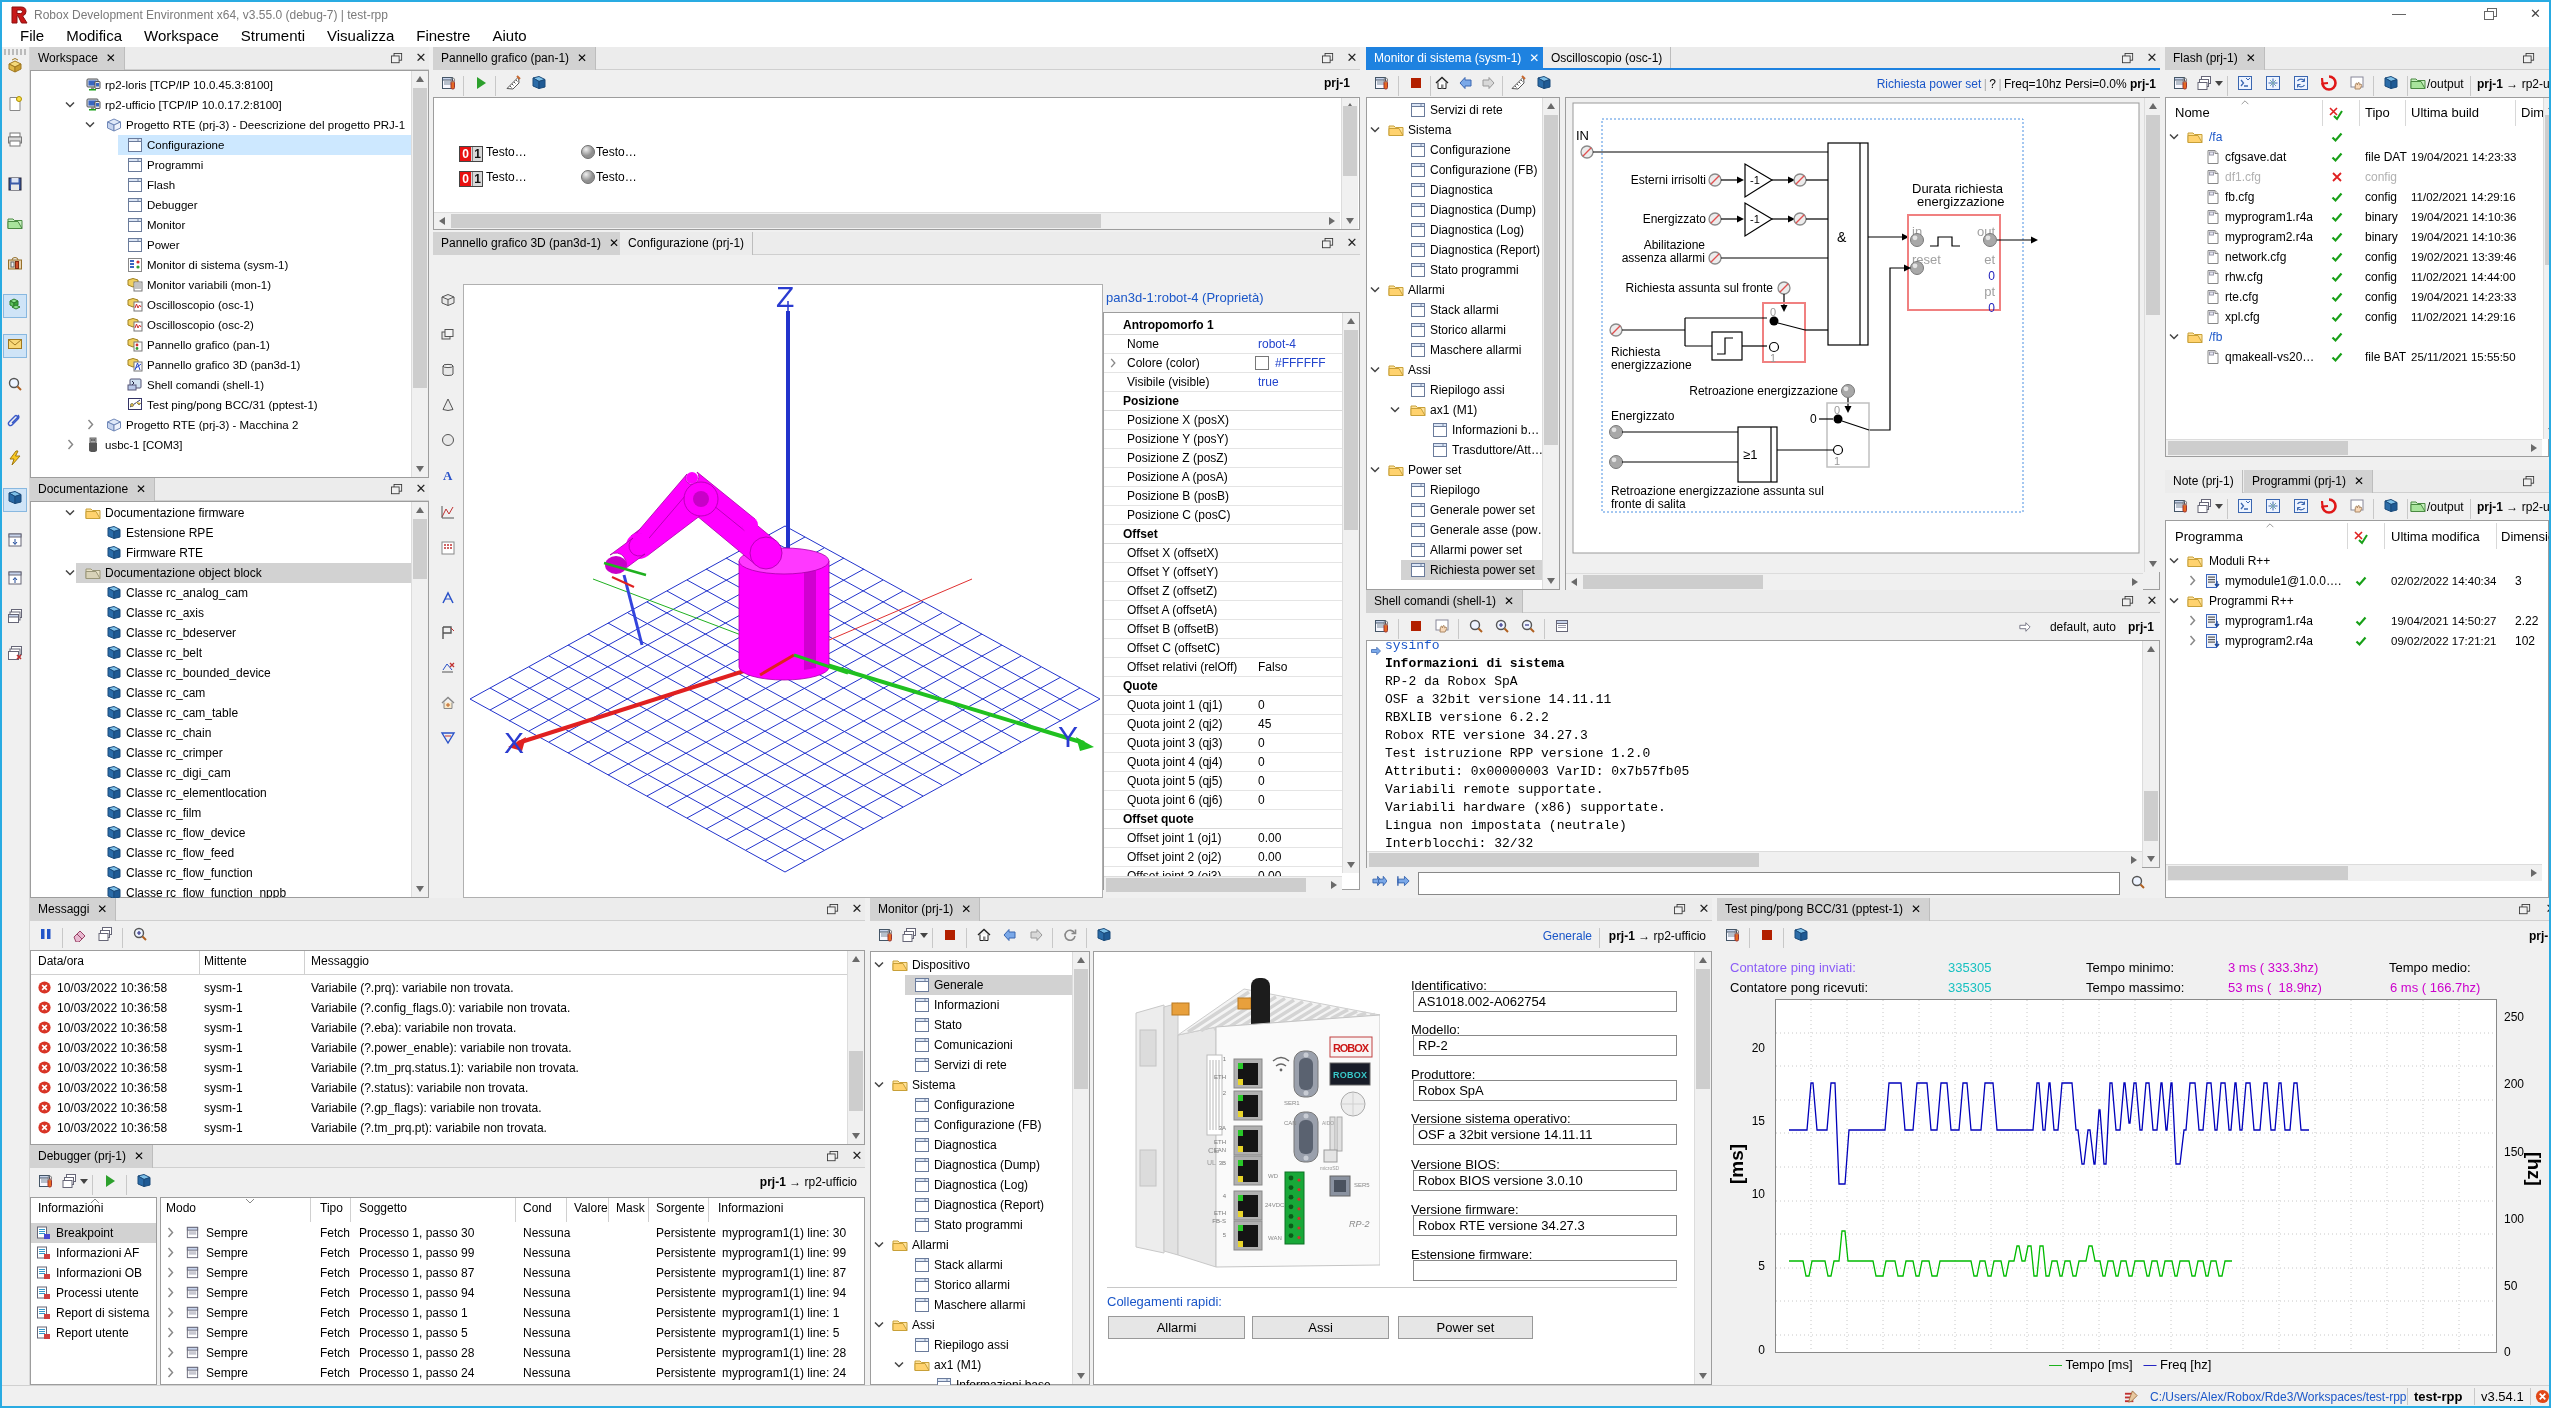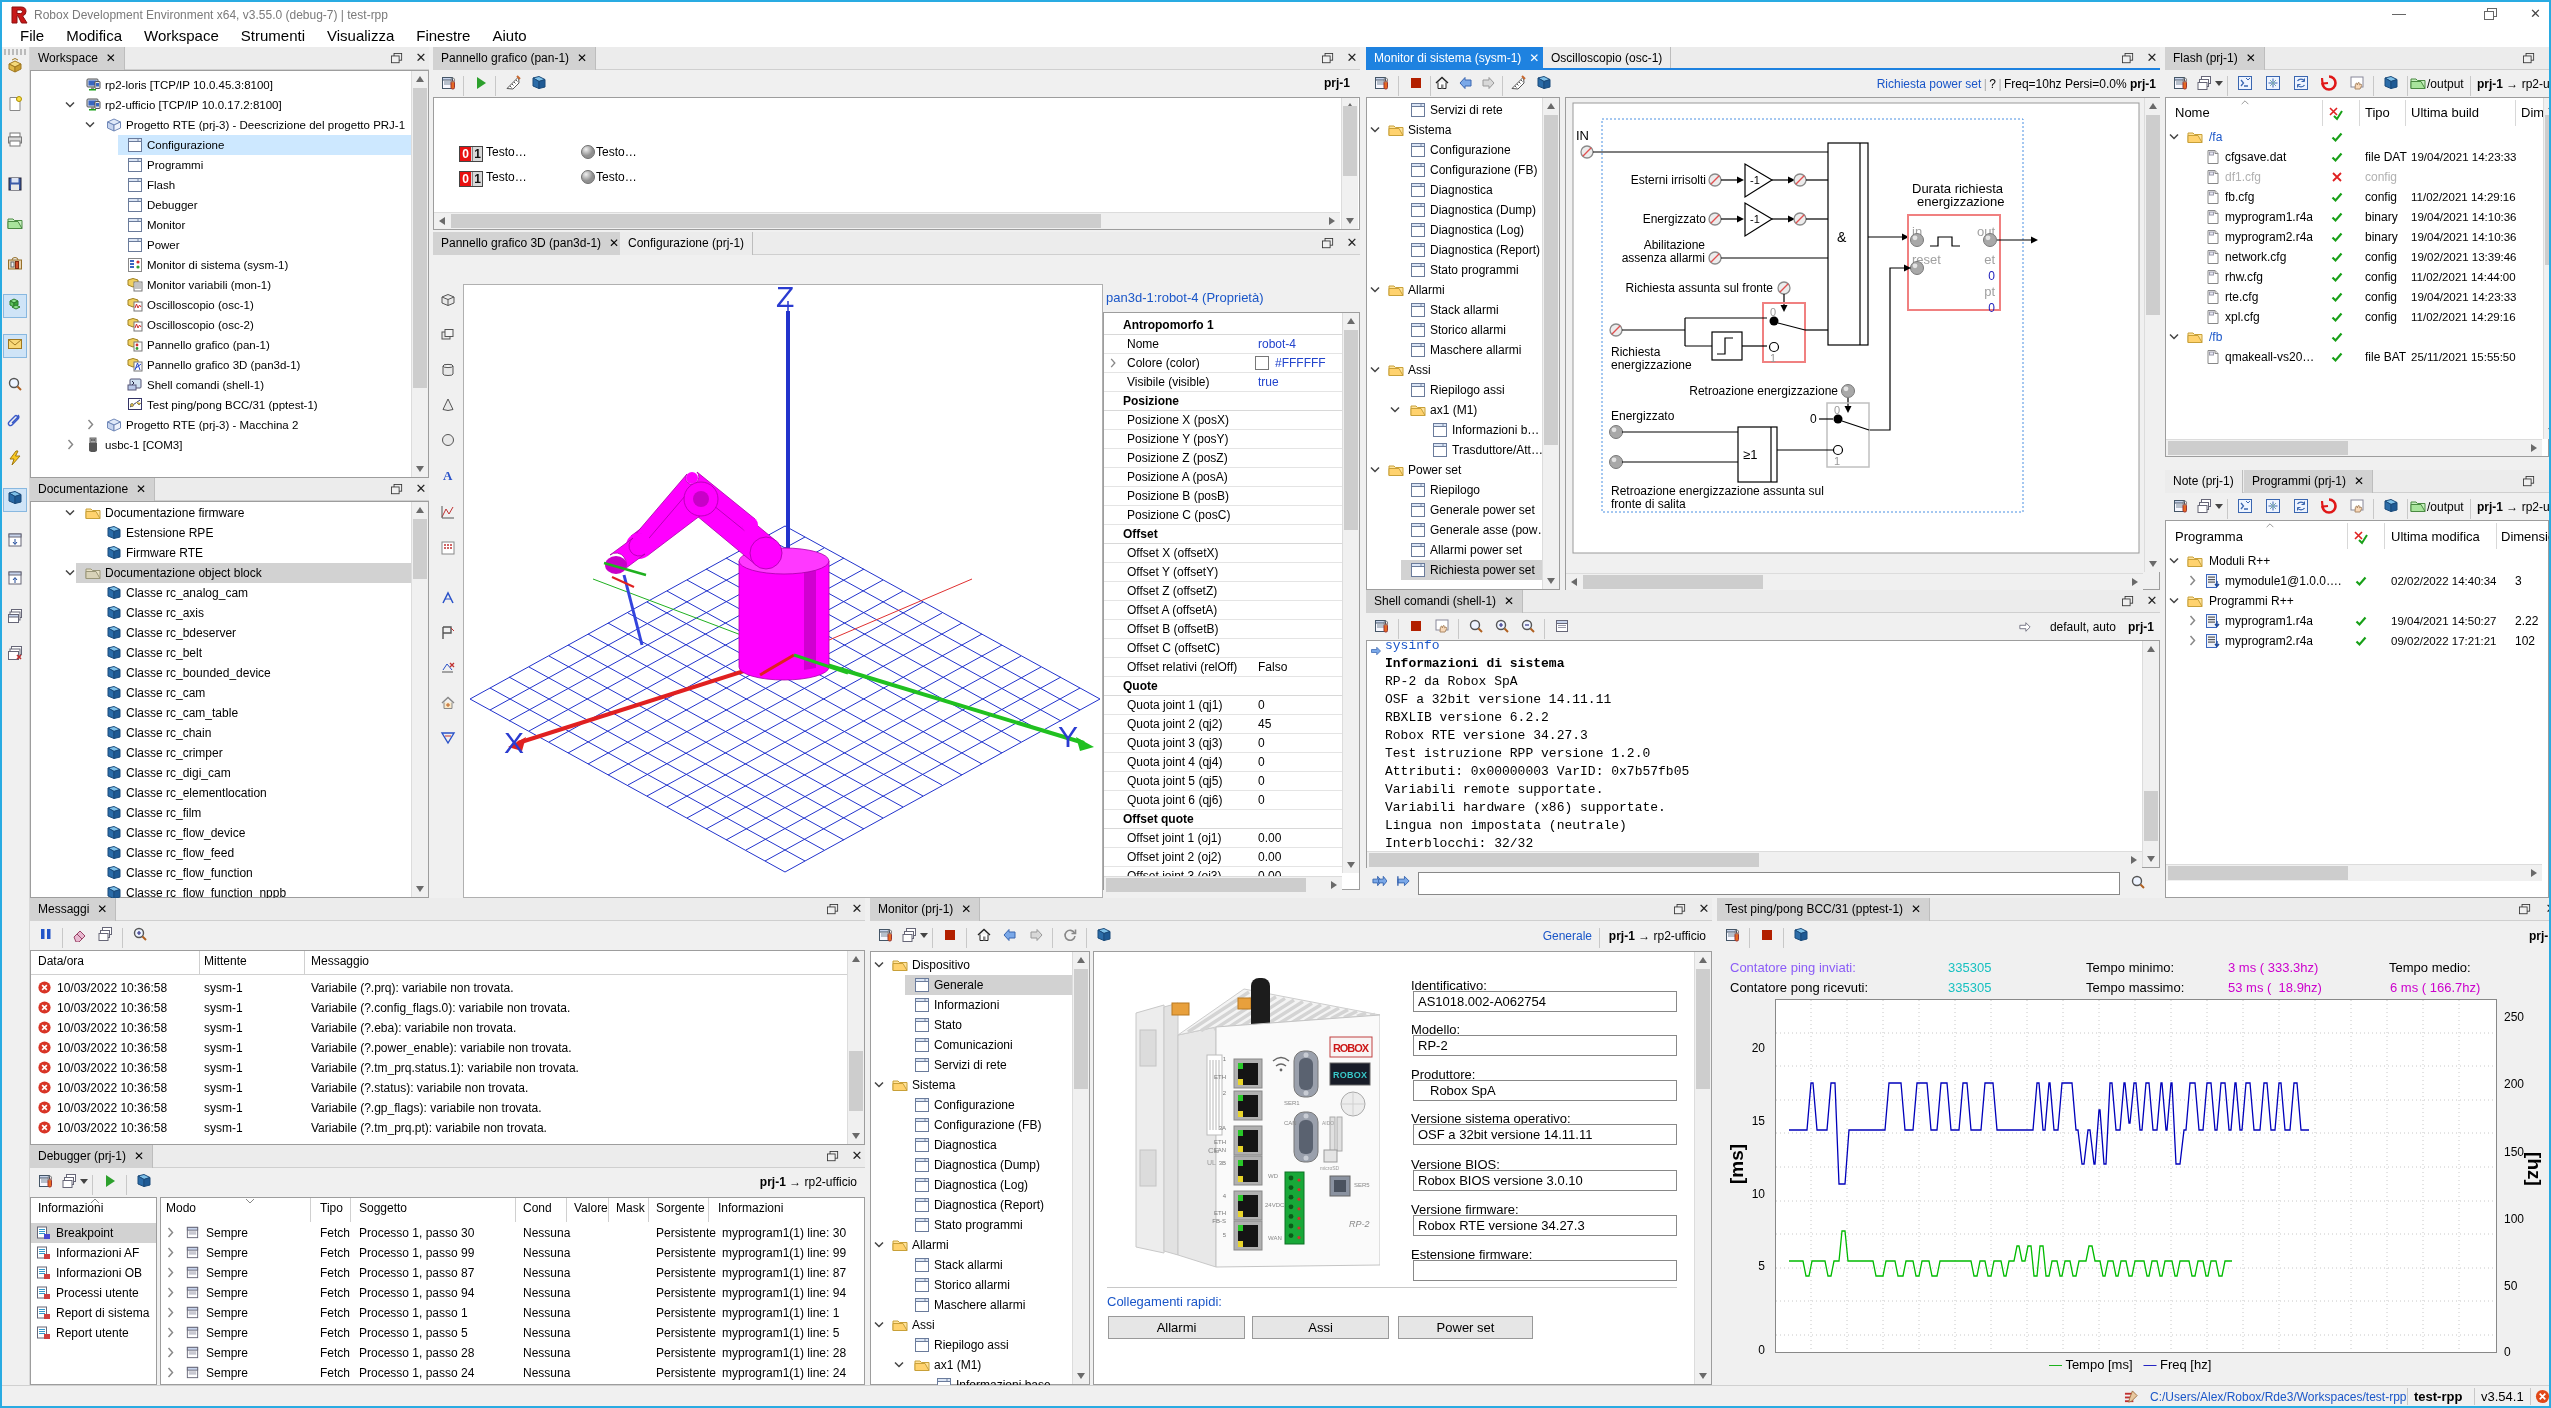--- a/index.html
+++ b/index.html
@@ -1714,21 +1714,21 @@
     <text x="134" y="203" font-size="6" fill="#888">WD</text>
     <text x="131" y="232" font-size="6" fill="#888">24VDC</text>
     <text x="134" y="265" font-size="6" fill="#888">WAN</text>
     <text x="215" y="252" font-size="9" font-style="italic" fill="#888">RP-2</text>
 </svg>
 <div class="abs" style="left:1411px;top:978px;font-size:13px;z-index:6">Identificativo:</div>
 <div class="abs" style="left:1413px;top:991px;width:264px;height:21px;background:#fff;border:1px solid #888;line-height:19px;padding-left:4px;font-size:13px;white-space:nowrap;overflow:hidden;z-index:6">AS1018.002-A062754</div>
 <div class="abs" style="left:1411px;top:1022px;font-size:13px;z-index:6">Modello:</div>
 <div class="abs" style="left:1413px;top:1035px;width:264px;height:21px;background:#fff;border:1px solid #888;line-height:19px;padding-left:4px;font-size:13px;white-space:nowrap;overflow:hidden;z-index:6">RP-2</div>
 <div class="abs" style="left:1411px;top:1067px;font-size:13px;z-index:6">Produttore:</div>
-<div class="abs" style="left:1413px;top:1080px;width:264px;height:21px;background:#fff;border:1px solid #888;line-height:19px;padding-left:16px;font-size:13px;white-space:nowrap;overflow:hidden;z-index:6">Robox SpA</div>
+<div class="abs" style="left:1413px;top:1080px;width:264px;height:21px;background:#fff;border:1px solid #888;line-height:19px;padding-left:4px;font-size:13px;white-space:nowrap;overflow:hidden;z-index:6">Robox SpA</div>
 <div class="abs" style="left:1411px;top:1111px;font-size:13px;z-index:6">Versione sistema operativo:</div>
 <div class="abs" style="left:1413px;top:1124px;width:264px;height:21px;background:#fff;border:1px solid #888;line-height:19px;padding-left:4px;font-size:13px;white-space:nowrap;overflow:hidden;z-index:6">OSF a 32bit versione 14.11.11</div>
 <div class="abs" style="left:1411px;top:1157px;font-size:13px;z-index:6">Versione BIOS:</div>
 <div class="abs" style="left:1413px;top:1170px;width:264px;height:21px;background:#fff;border:1px solid #888;line-height:19px;padding-left:4px;font-size:13px;white-space:nowrap;overflow:hidden;z-index:6">Robox BIOS versione 3.0.10</div>
 <div class="abs" style="left:1411px;top:1202px;font-size:13px;z-index:6">Versione firmware:</div>
 <div class="abs" style="left:1413px;top:1215px;width:264px;height:21px;background:#fff;border:1px solid #888;line-height:19px;padding-left:4px;font-size:13px;white-space:nowrap;overflow:hidden;z-index:6">Robox RTE versione 34.27.3</div>
 <div class="abs" style="left:1411px;top:1247px;font-size:13px;z-index:6">Estensione firmware:</div>
 <div class="abs" style="left:1413px;top:1260px;width:264px;height:21px;background:#fff;border:1px solid #888;line-height:19px;padding-left:4px;font-size:13px;white-space:nowrap;overflow:hidden;z-index:6"></div>
 <div class="abs" style="left:1107px;top:1287px;width:570px;height:1px;background:#c8c8c8;z-index:6"></div>
 <div class="abs" style="left:1107px;top:1294px;color:#1a56c8;font-size:13px;z-index:6">Collegamenti rapidi:</div>

